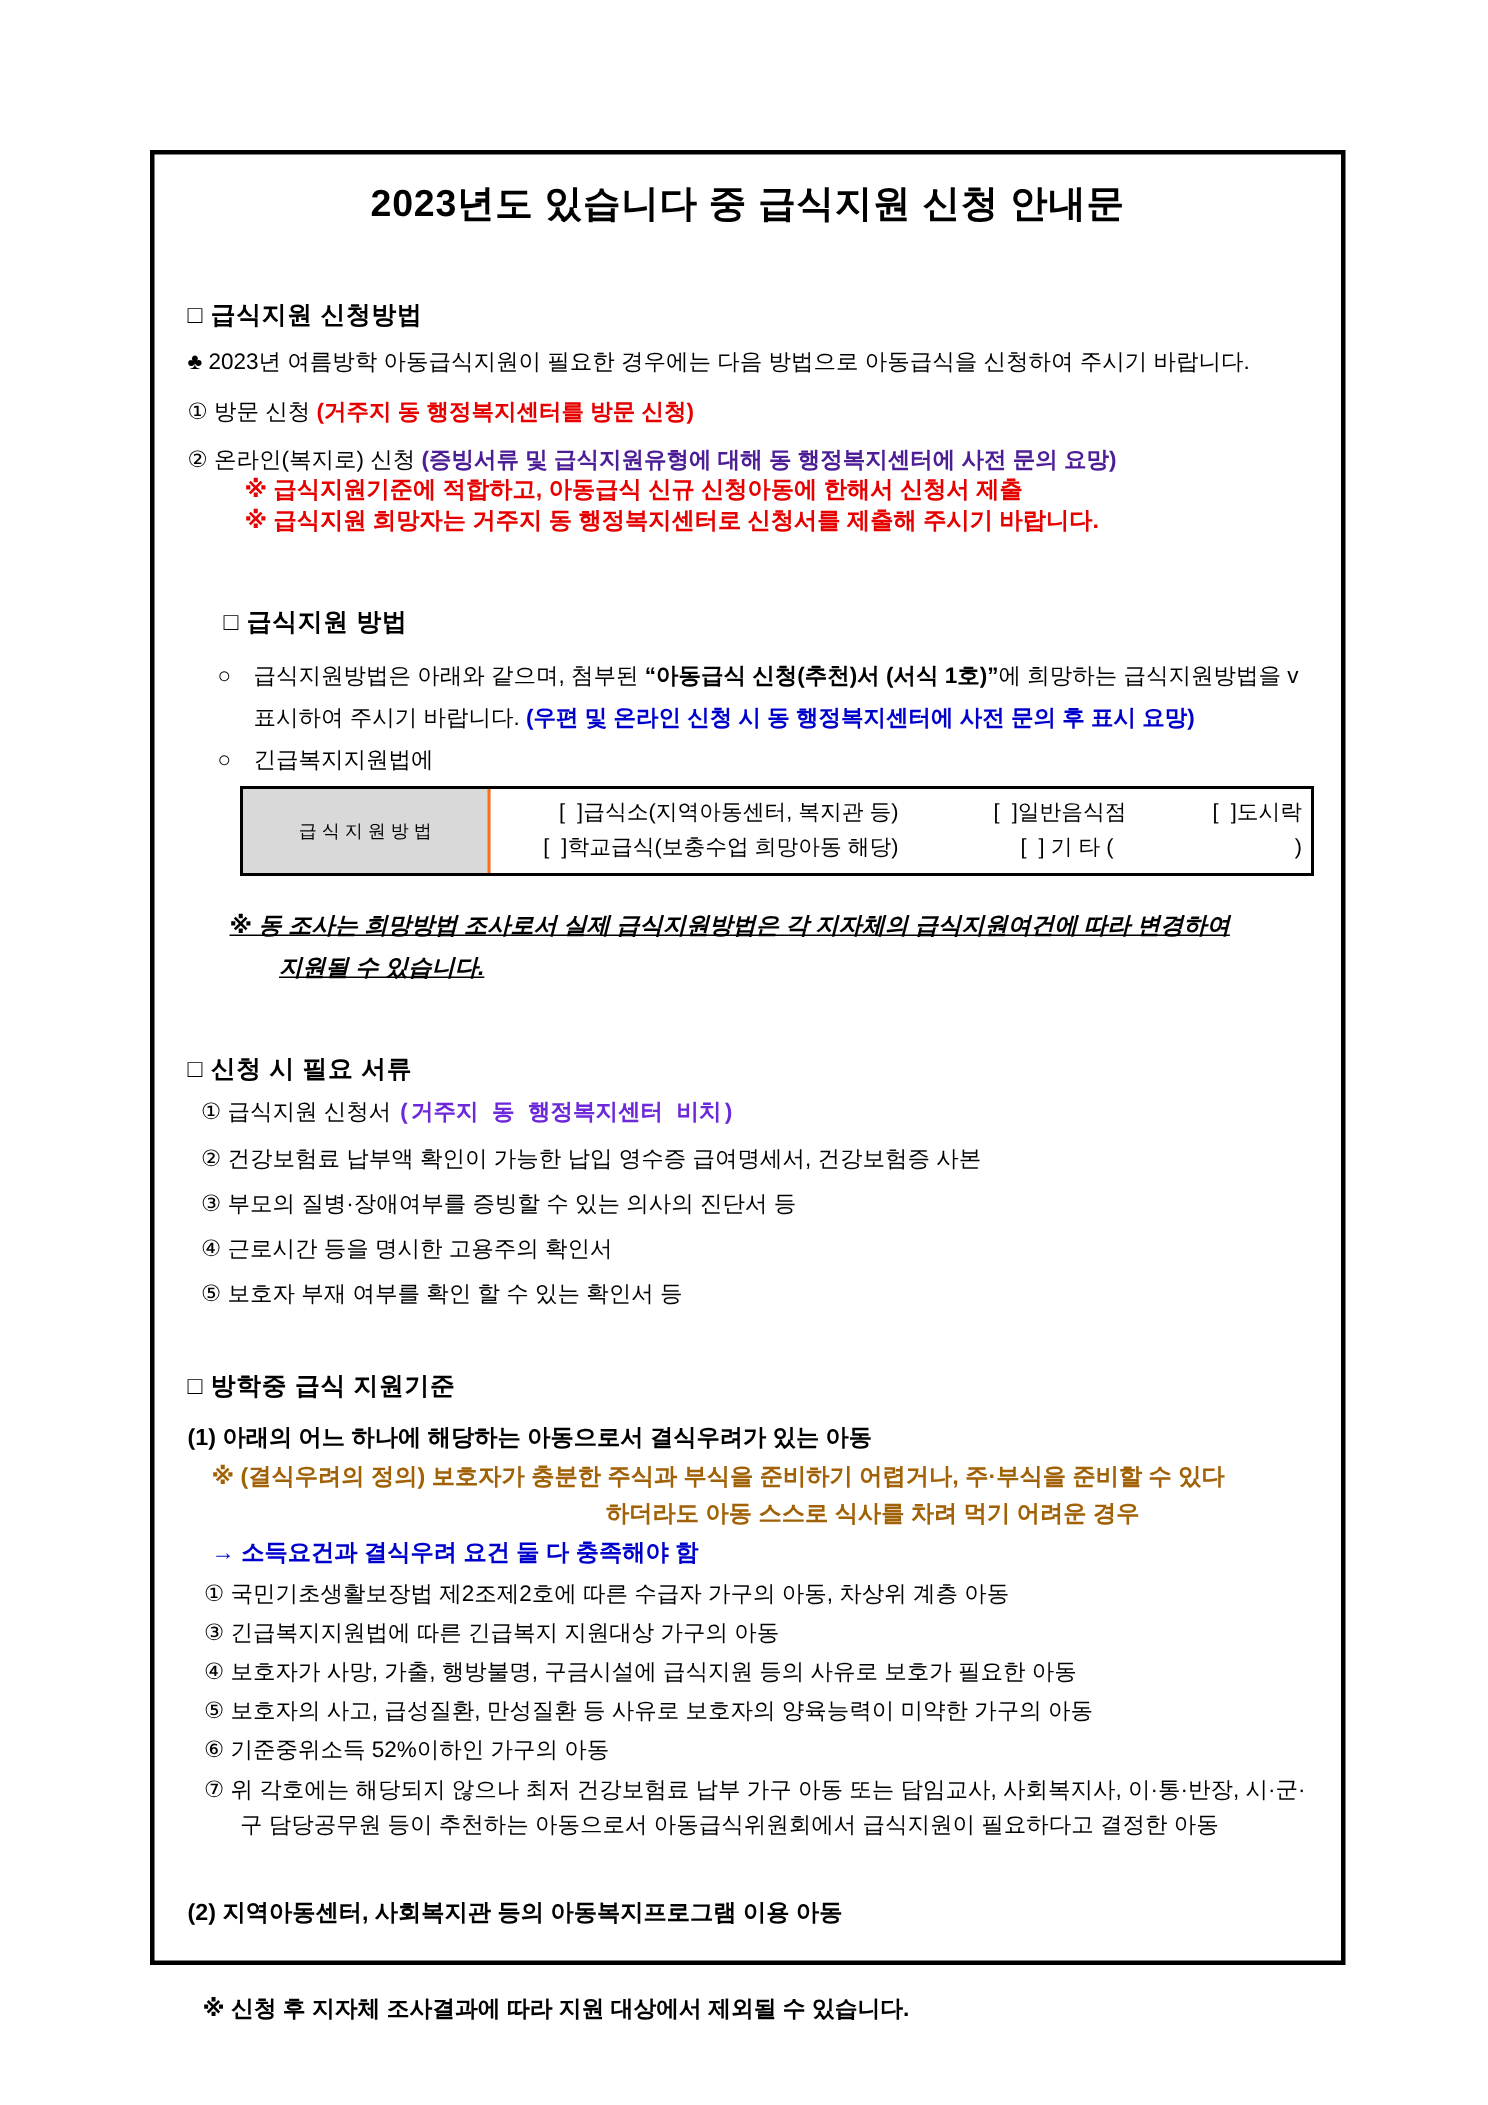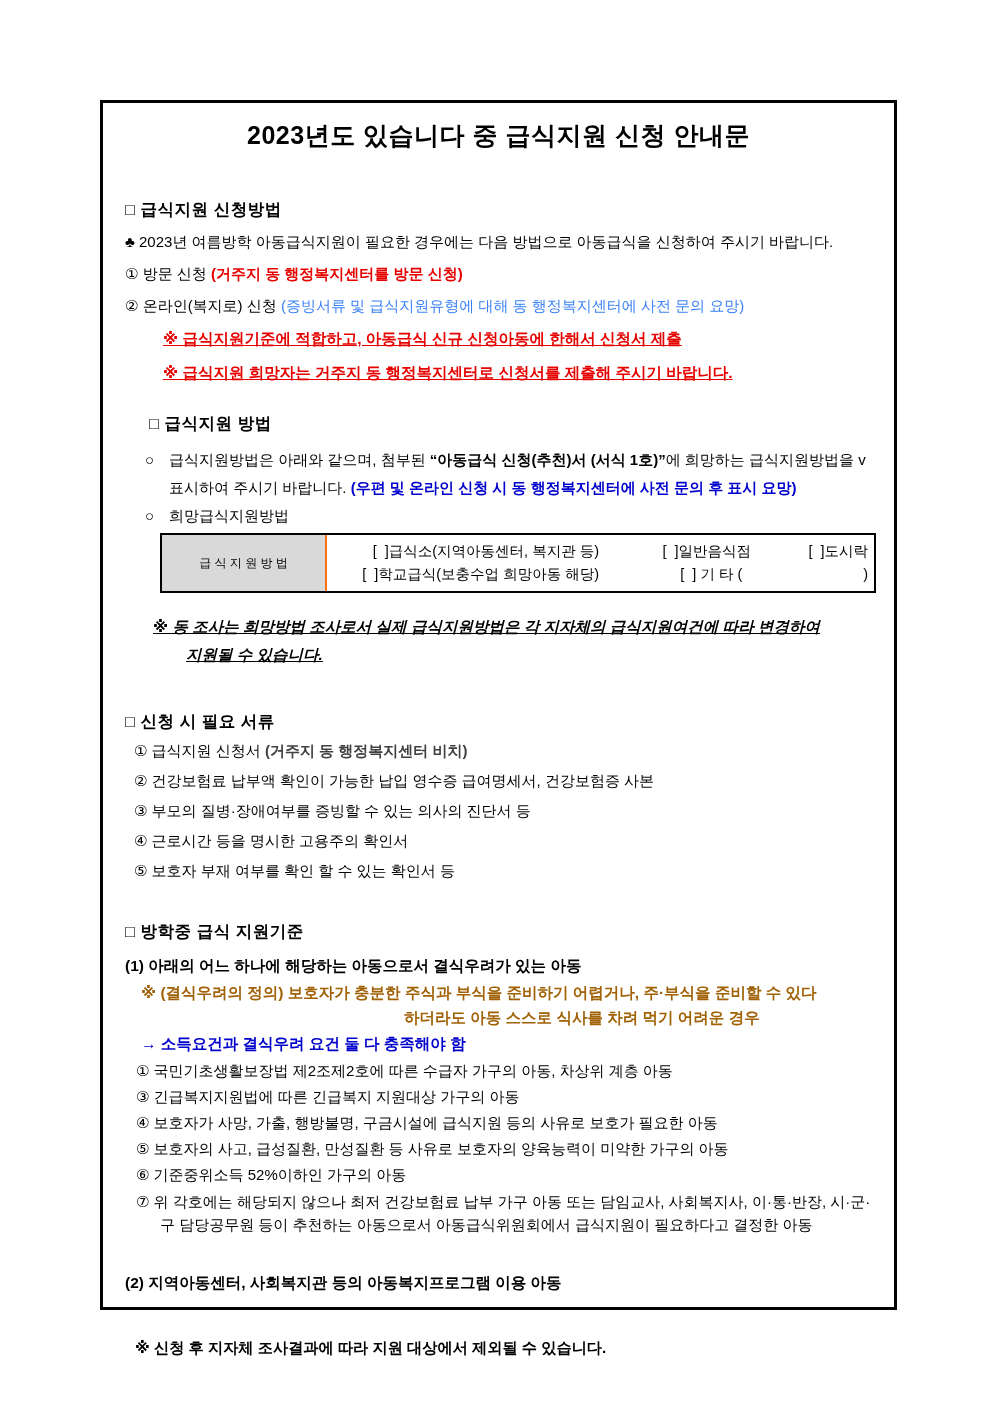--- a/index.html
+++ b/index.html
@@ -28,28 +28,27 @@
   .sec-heading {
     font-size: 16.5px;
     font-weight: bold;
     letter-spacing: 0.5px;
   }
   .line { font-size: 15px; line-height: 21px; }
   .sec1-heading { margin-top: 47px; }
   .sec1-intro { margin-top: 10px; font-size: 15px; }
   .sec1-item { margin-top: 13px; font-size: 15px; }
   .sec1-item .hl-red { color: #e60000; font-weight: bold; }
-  .sec1-item .hl-blue { color: #3b82f6; font-weight: normal; }
+  .sec1-item .hl-blue { color: #4c1d95; font-weight: bold; }
   .sec1-note {
-    margin-left: 38px; margin-top: 13px;
+    margin-left: 38px; 
     color: #e60000; font-weight: bold;
-    text-decoration: underline;
     font-size: 15.5px;
   }
-  .sec2-heading { margin-top: 29px; padding-left: 24px; }
+  .sec2-heading { margin-top: 46px; padding-left: 24px; }
   .desc-row { display: flex; margin-top: 11px; margin-left: 20px; }
   .desc-marker { width: 24px; flex: 0 0 24px; font-size: 15px; line-height: 28px; }
   .desc-body { flex: 1; font-size: 15px; line-height: 28px; }
   .desc-body .bold-quote { font-weight: bold; }
   .desc-body .hl-blue { color: #0000cc; font-weight: bold; }
   .sub-row { display: flex; margin-top: 3px; margin-left: 20px; }
   .sub-row .desc-marker { line-height: 22px; }
   .sub-label { font-size: 15px; line-height: 22px; }
   .method-table {
     margin-left: 35px; margin-top: 6px;
@@ -72,21 +71,21 @@
   .mt-opt3 { flex: 1; }
   .sec2-note {
     margin-left: 28px; margin-top: 20px;
     font-size: 15.5px; font-weight: bold; font-style: italic;
     line-height: 28px;
   }
   .sec2-note .u { text-decoration: underline; }
   .sec2-note-line2 { margin-left: 33px; }
   .sec3-heading { margin-top: 42px; }
   .doc-item { margin-left: 9px; margin-top: 5px; font-size: 15px; line-height: 25px; }
-  .doc-item .hl-blue { color: #404040; font-weight: bold; }
+  .doc-item .hl-blue { color: #6d28d9; font-weight: bold; font-family: Liberation Mono, monospace; }
   .sec4-heading { margin-top: 38px; }
   .sub-sec-heading { margin-top: 13px; font-size: 15.5px; font-weight: bold; }
   .crit-note {
     margin-left: 16px; margin-top: 3px;
     color: #a16207; font-weight: bold; font-size: 15.5px; line-height: 25px;
   }
   .crit-note-line2 { margin-left: 263px; }
   .crit-arrow {
     margin-left: 16px; margin-top: 1px;
     color: #0000cc; font-weight: bold; font-size: 15.5px; line-height: 25px;
@@ -131,21 +130,21 @@
 
   <div class="sec-heading sec2-heading">□ 급식지원 방법</div>
 
   <div class="desc-row">
     <span class="desc-marker">○</span>
     <p class="desc-body"><span>급식지원방법은 아래와 같으며, 첨부된 </span><span class="bold-quote">“아동급식 신청(추천)서 (서식 1호)”</span><span>에 희망하는 급식지원방법을 v 표시하여 주시기 바랍니다. </span><span class="hl-blue">(우편 및 온라인 신청 시 동 행정복지센터에 사전 문의 후 표시 요망)</span></p>
   </div>
 
   <div class="sub-row">
     <span class="desc-marker">○</span>
-    <span class="sub-label">희망급식지원방법</span>
+    <span class="sub-label">긴급복지지원법에</span>
   </div>
 
   <div class="method-table">
     <div class="mt-left">급 식 지 원 방 법</div>
     <div class="mt-right">
       <div class="mt-row">
         <span class="mt-opt1">[  ]급식소(지역아동센터, 복지관 등)</span>
         <span class="mt-opt2">[  ]일반음식점</span>
         <span class="mt-opt3">[  ]도시락</span>
       </div>

